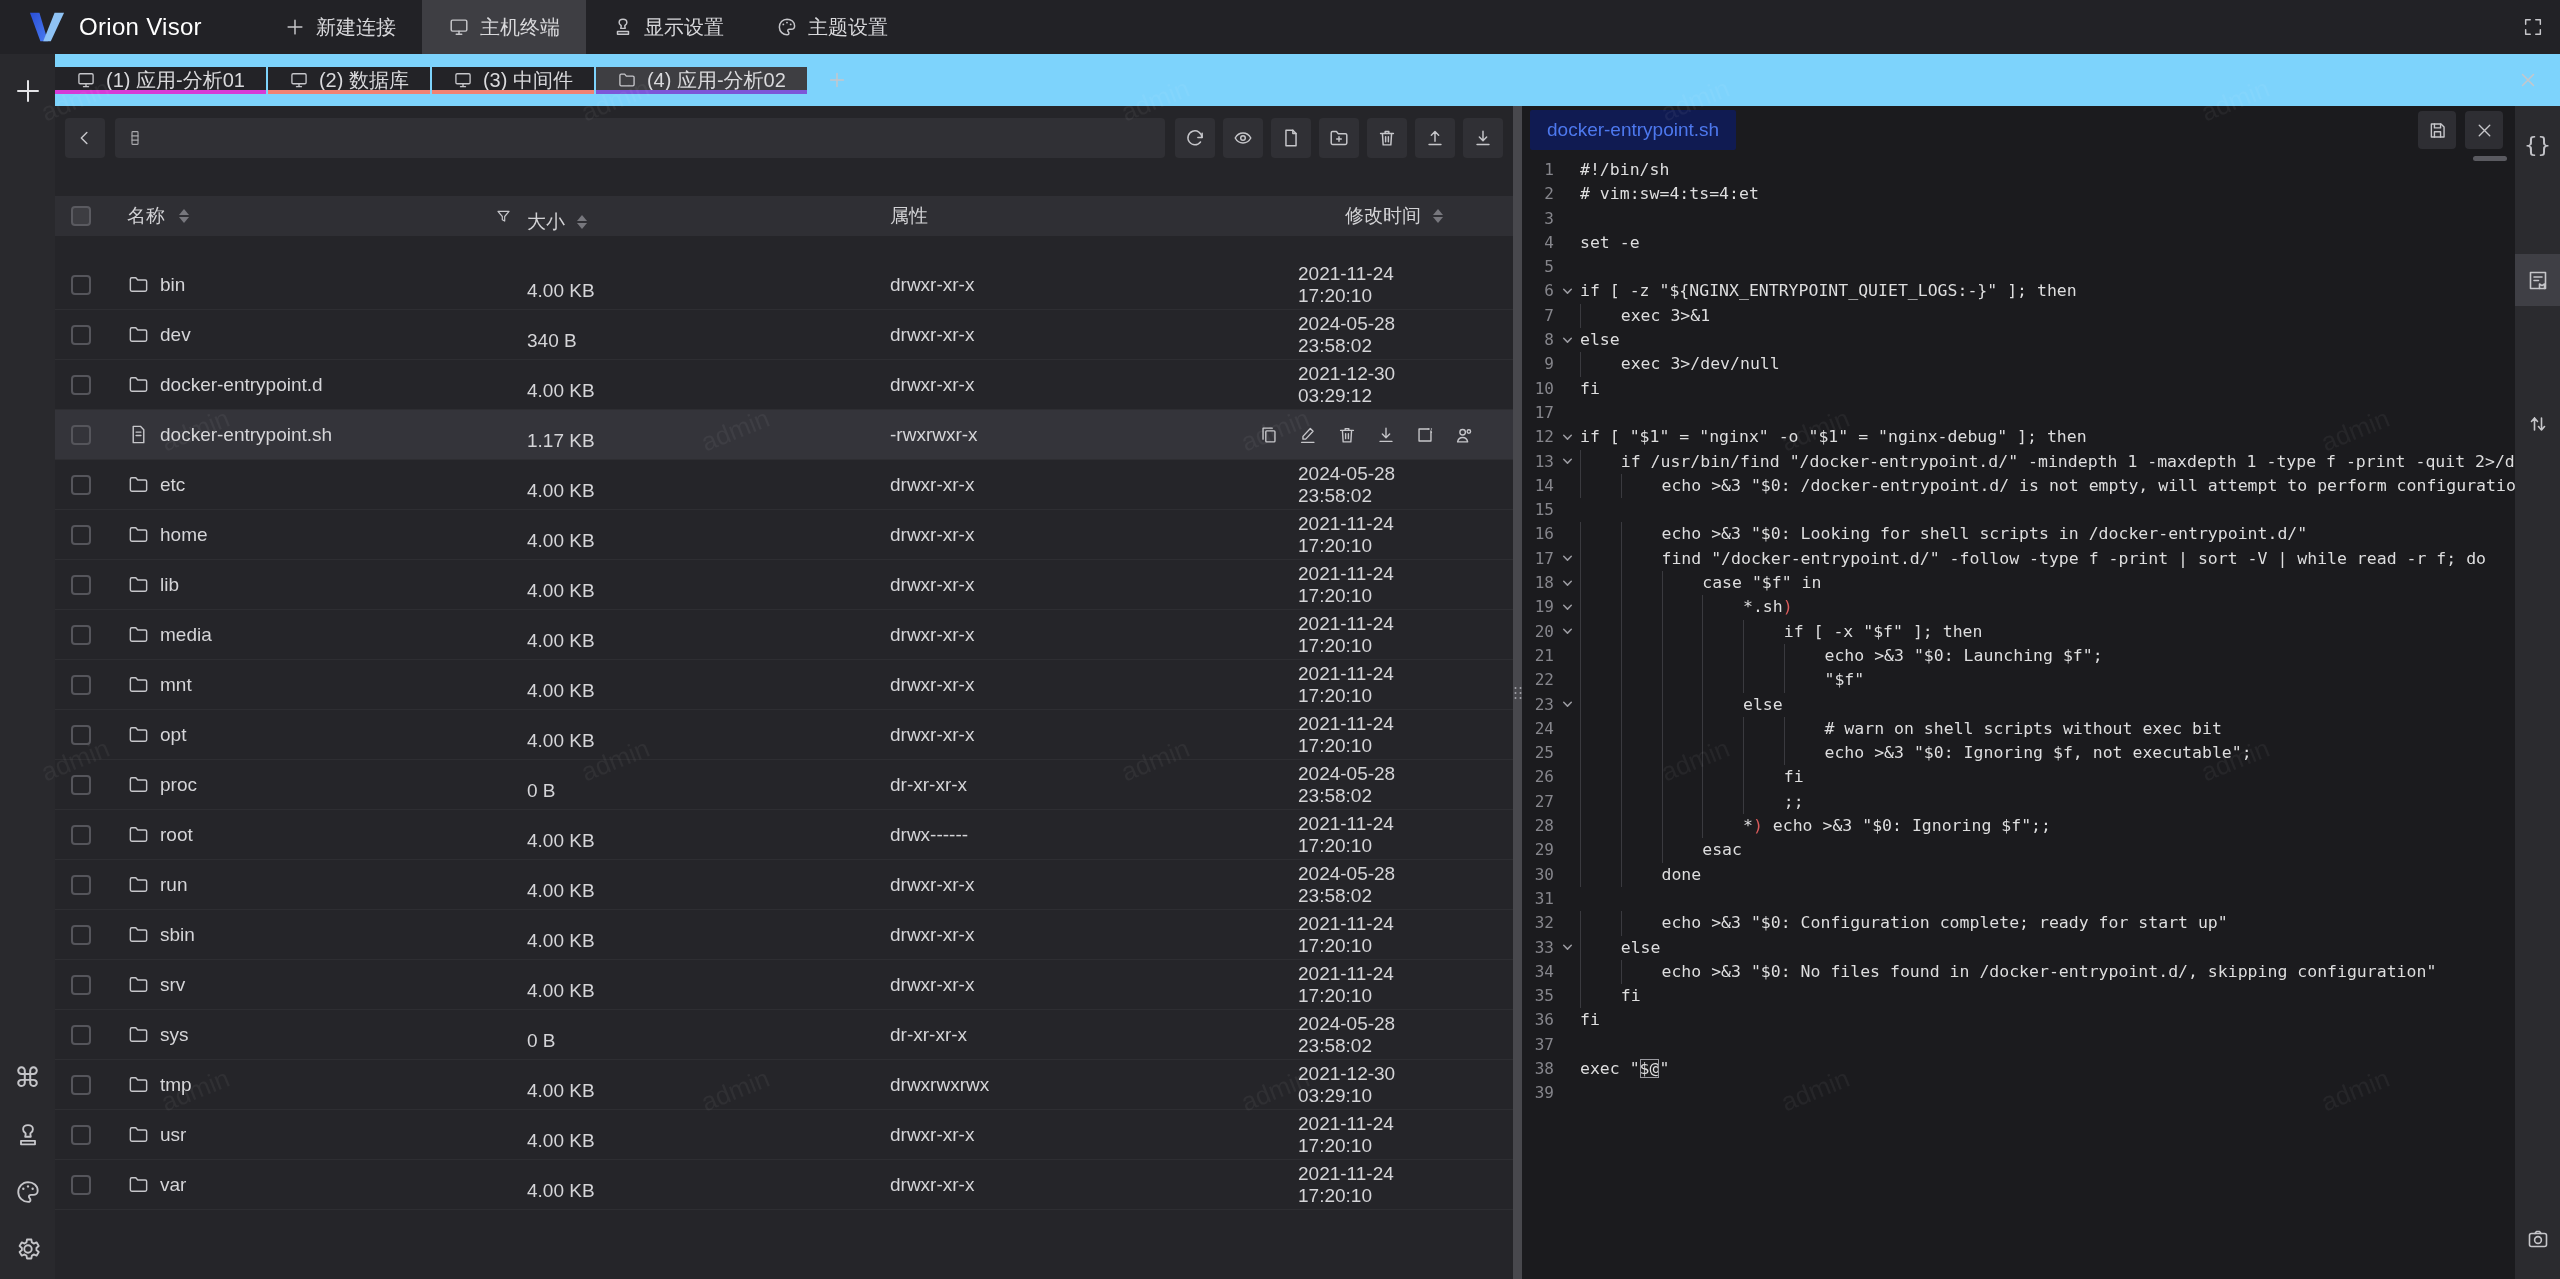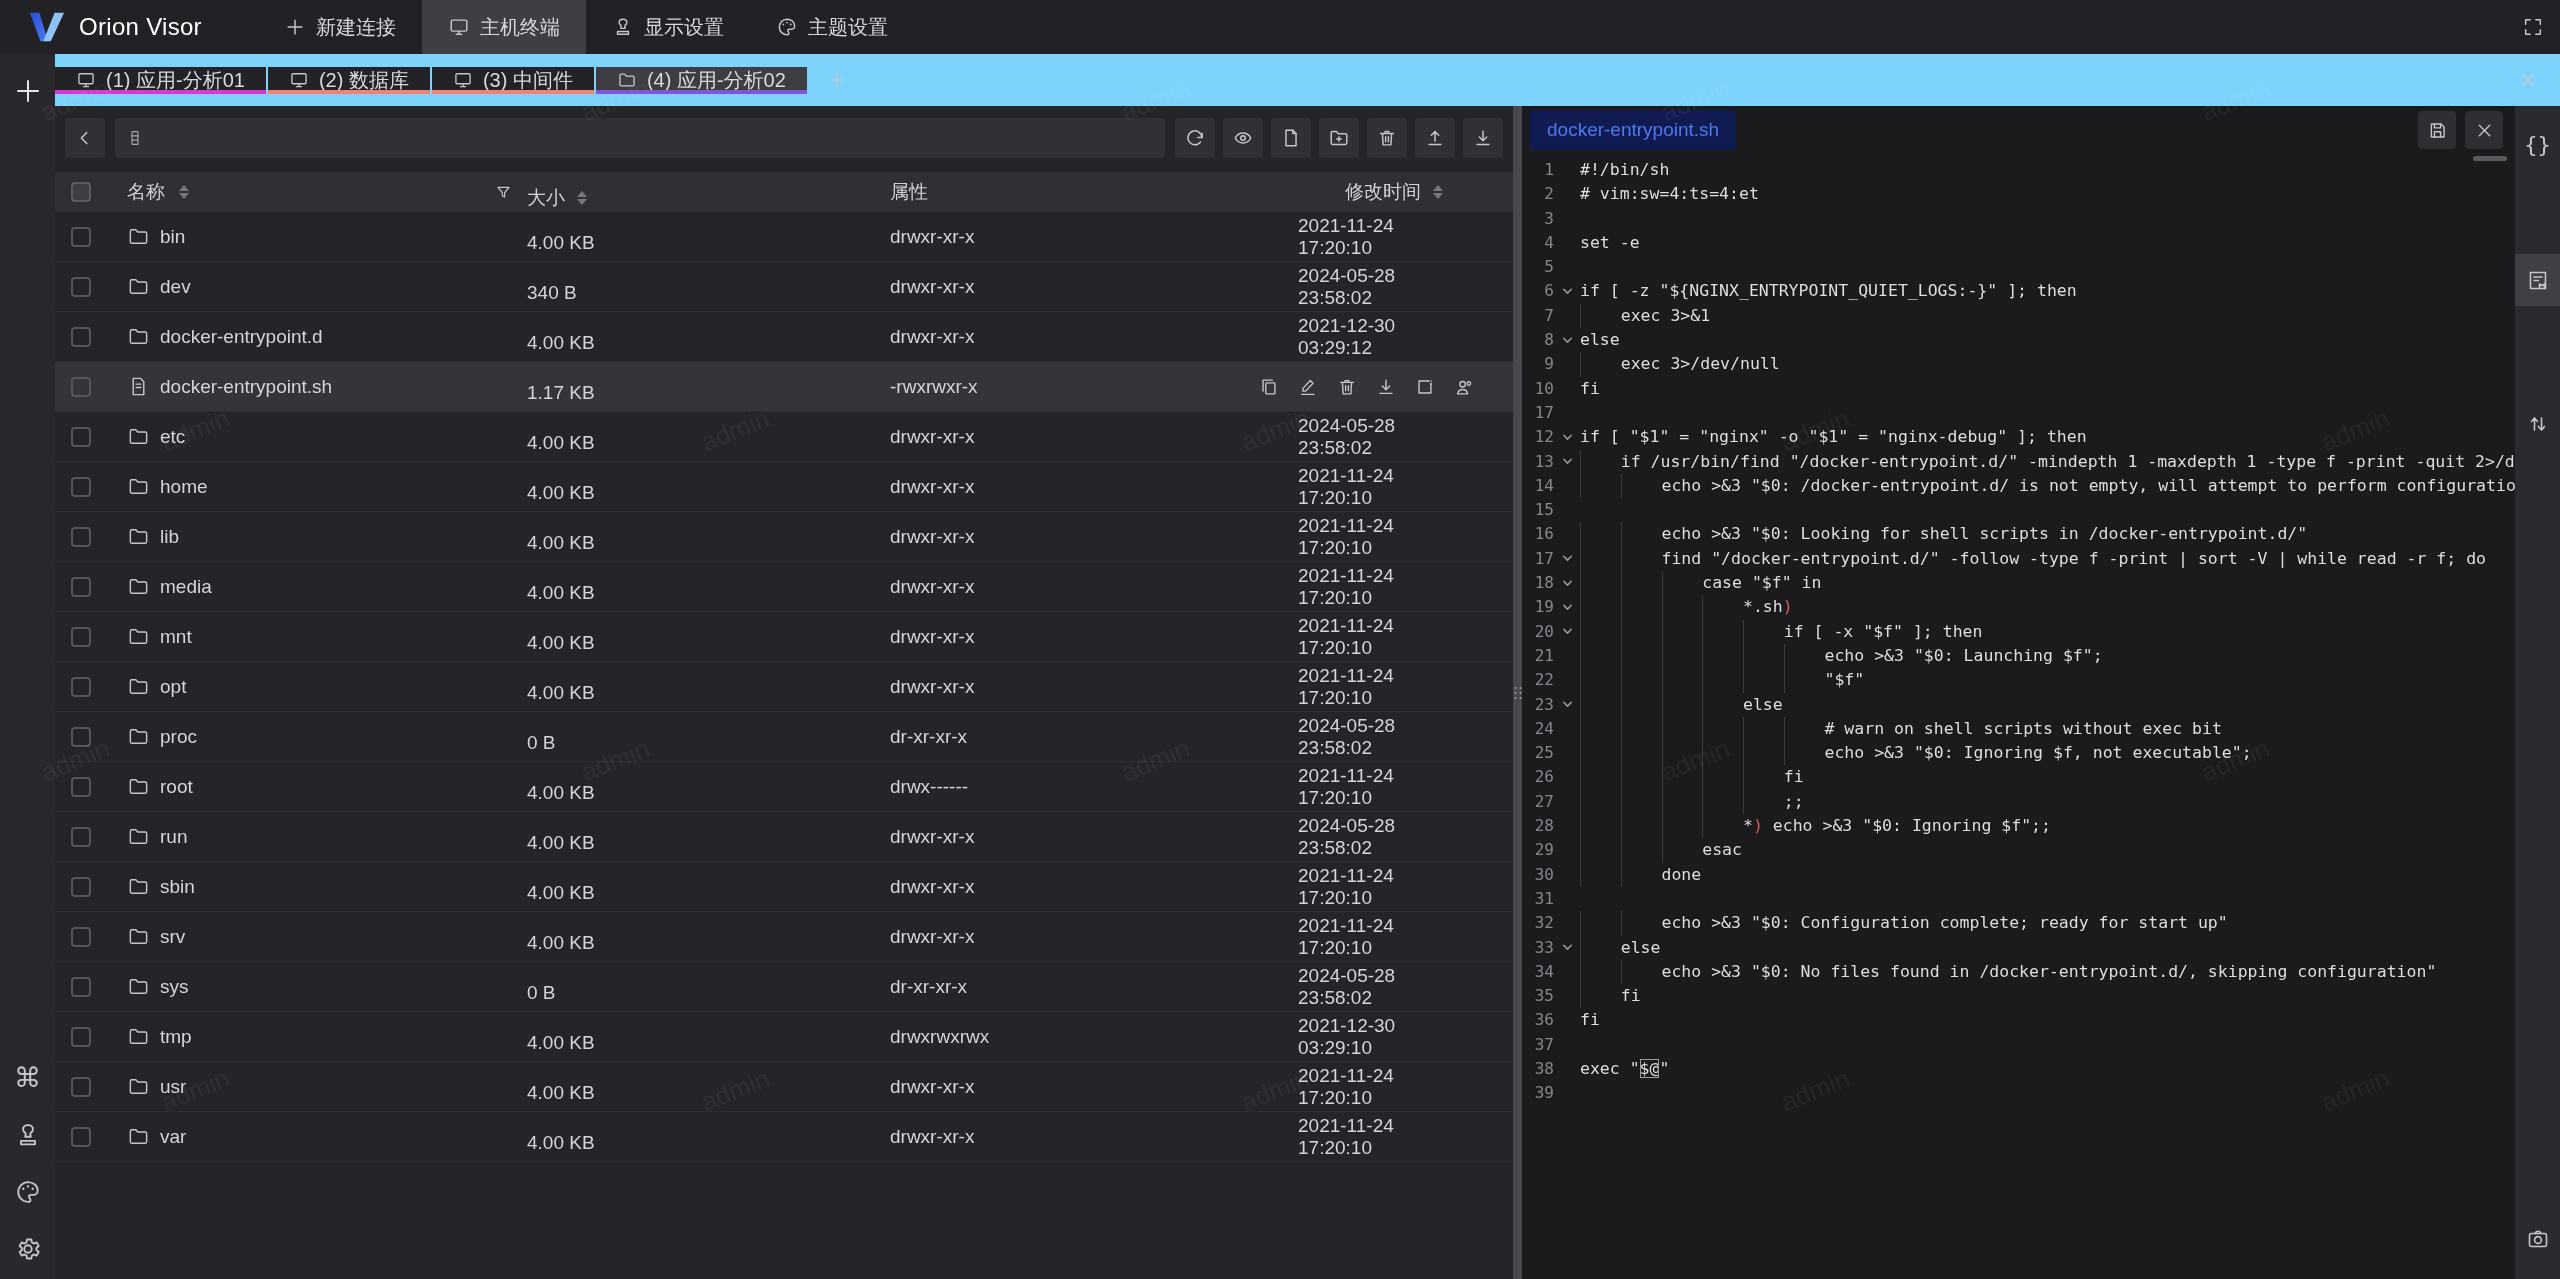--- a/index.html
+++ b/index.html
@@ -44,21 +44,21 @@
   .tab:nth-child(3)::after{background:var(--tab3);}
   .tab:nth-child(4)::after{background:var(--tab4);}
   .tab.active{background:#3e3e42;}
   .tab-add{width:56px;display:flex;align-items:center;justify-content:center;color:#cfcfd2;}
   .tab-add svg{width:22px;height:22px;}
   .tabbar-close{margin-left:auto;align-self:center;width:40px;height:40px;margin-right:12px;display:flex;align-items:center;justify-content:center;}
 
   
   .workspace{flex:1;display:flex;min-height:0;position:relative;}
 
-  .file-panel{width:1458px;background:#252529;display:flex;flex-direction:column;flex-shrink:0;min-width:0;}
+  .file-panel{width:1458px;background:#252529;display:flex;flex-direction:column;flex-shrink:0;min-width:0;gap:24px;}
   .fp-toolbar{display:flex;align-items:center;margin:12px 10px 8px 10px;}
   .tbtn{width:40px;height:40px;background:#303035;border-radius:4px;display:flex;align-items:center;justify-content:center;margin-left:8px;flex-shrink:0;cursor:pointer;}
   .tbtn svg{width:22px;height:22px;}
   .tbtn.back{margin-left:0;}
   .path-box{flex:1;height:40px;background:#303035;border-radius:4px;margin-left:10px;margin-right:2px;display:flex;align-items:center;padding:0 11px;gap:8px;min-width:0;}
   .path-box svg{width:18px;height:18px;opacity:.8;}
   .path-box input{flex:1;background:transparent;border:none;outline:none;color:#d4d4d7;font-size:18px;font-family:inherit;}
 
   .table-head{height:40px;background:#2f2f34;display:flex;align-items:center;font-size:19px;color:#d2d2d5;margin-top:6px;}
   .cell{display:flex;align-items:center;}

